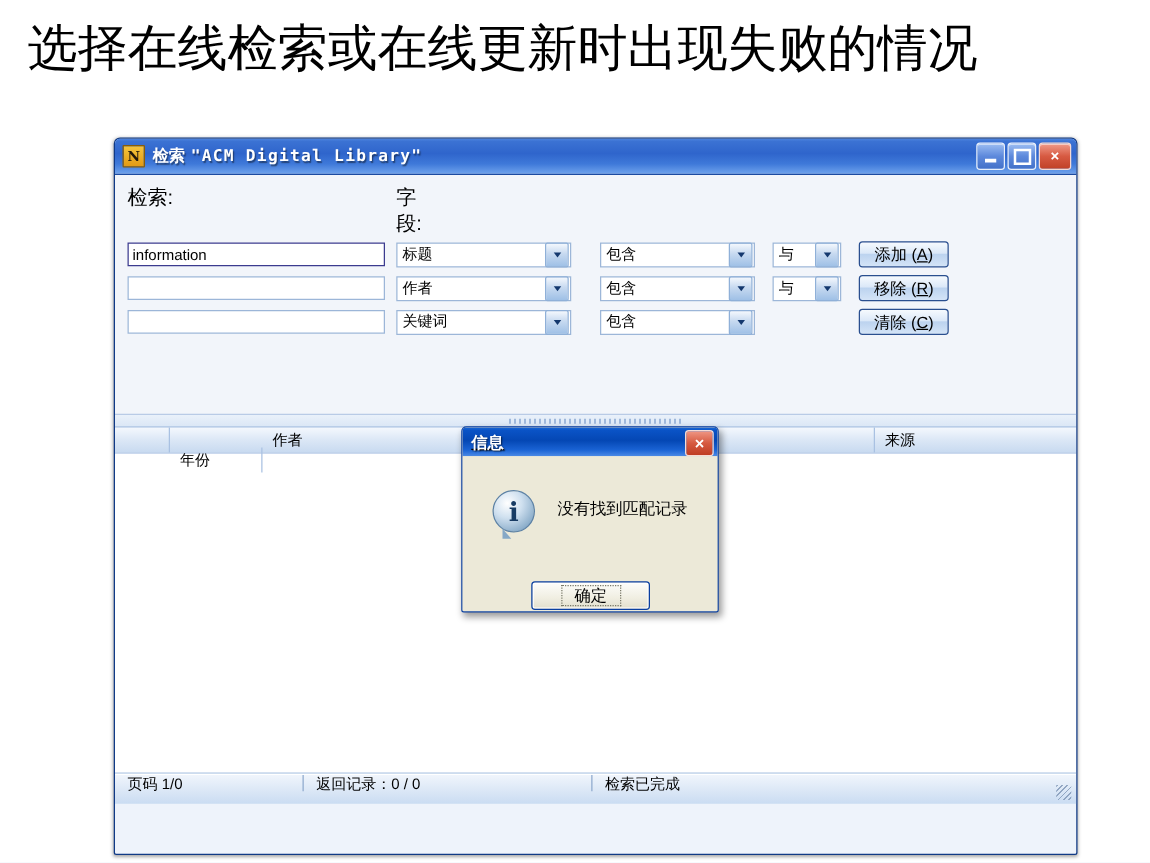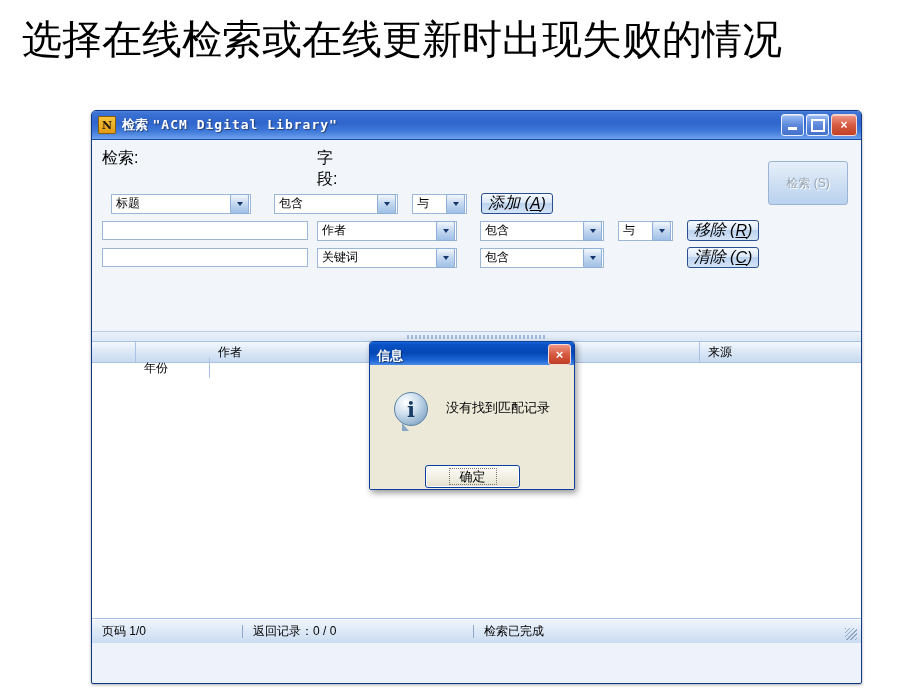--- a/index.html
+++ b/index.html
@@ -102,23 +102,22 @@
     width:0;height:0;border-left:3px solid transparent;border-right:3px solid transparent;
     border-top:4px solid #14386e;display:block;
   }
   .cb-field{width:140px;margin-left:9px;}
   .cb-match{width:124px;margin-left:23px;}
   .cb-logic{width:55px;margin-left:14px;}
   .xbtn{
     margin-left:14px;width:72px;height:21px;box-sizing:border-box;
     border:1px solid #2a4f8f;border-radius:3px;
     background:linear-gradient(to bottom,#f6fafe,#dbe8f8 45%,#bcd3ef 50%,#d4e4f7);
-    font-size:16px;color:#000;display:flex;align-items:center;justify-content:center;
+    font-size:13px;color:#000;display:flex;align-items:center;justify-content:center;
     font-family:"Liberation Sans","DejaVu Sans",sans-serif;
-    font-style:italic;
   }
   .xbtn u{text-decoration:underline;}
   .searchbtn{
     position:absolute;right:13px;top:21px;width:80px;height:44px;box-sizing:border-box;
     border:1px solid #9ab4d6;border-radius:3px;
     background:linear-gradient(to bottom,#e6eff9,#cfe0f3 50%,#b9d2ee);
     display:flex;align-items:center;justify-content:center;
     font-size:12px;color:#9aa6b5;text-shadow:1px 1px 0 #fff;
   }
   .spacer-logic{width:55px;margin-left:14px;}
@@ -225,21 +224,21 @@
 
   
   .res-list{
     height:255px;background:#fff;border-bottom:1px solid #a9c1e2;
   }
   
   .statusbar{
     height:24px;box-sizing:border-box;
     background:linear-gradient(to bottom,#f0f5fc,#dbe7f6 55%,#cadcf2);
     border-top:1px solid #ffffff;
-    display:flex;align-items:center;font-size:12px;color:#000;
+    display:flex;align-items:flex-start;font-size:12px;color:#000;
     position:relative;
   }
   .st-cell{padding:0 10px;height:14px;display:flex;align-items:center;}
   .st-sep{width:1px;height:13px;background:#8ea9cd;}
   .st-1{width:130px;}
   .st-2{width:210px;}
   .grip-corner{
     position:absolute;right:4px;bottom:3px;width:12px;height:12px;
     background:
       repeating-linear-gradient(135deg,#7f96b6 0 1px,transparent 1px 3px);
@@ -249,21 +248,21 @@
   .dialog{
     position:absolute;left:369px;top:341px;width:204px;height:147px;
     border:1px solid #0a3fa0;border-radius:4px 4px 2px 2px;
     background:#ece9d8;
     box-shadow:2px 3px 6px rgba(0,0,0,.4);
     overflow:hidden;
   }
   .dlg-title{
     height:23px;
     background:linear-gradient(to bottom,#1766d6 0%,#0a53c6 10%,#0447b4 45%,#1a63d4 78%,#4b8ae6 100%);
-    display:flex;align-items:flex-end;padding:0 3px 0 7px;position:relative;
+    display:flex;align-items:center;padding:0 3px 0 7px;position:relative;text-decoration:underline;
   }
   .dlg-title-text{
     color:#fff;font-size:13px;font-weight:bold;
     font-family:"DejaVu Sans","Liberation Sans",sans-serif;
     text-shadow:1px 1px 1px rgba(0,0,0,.5);
   }
   .dlg-close{
     position:absolute;right:3px;top:2px;width:21px;height:19px;
     border:1px solid #f6dcd4;border-radius:3px;
     background:linear-gradient(to bottom,#ef9683,#d65a41 50%,#bf3d24);
@@ -329,20 +328,21 @@
   </div>
 
   <div class="form-panel">
 
     <div class="labels-row">
       <div class="lbl-search">检索:</div>
       <div class="lbl-field">字段:</div>
     </div>
 
     <div class="row">
+      <input class="txtbox focused" value="information" style="">
       <div class="combo cb-field">
         <span class="cb-text">标题</span>
         <span class="cb-arrow">
             <i></i>
           </span>
       </div>
       <div class="combo cb-match">
         <span class="cb-text">包含</span>
         <span class="cb-arrow">
             <i></i>
@@ -403,21 +403,20 @@
           </span>
       </div>
       <div class="spacer-logic"></div>
       <div class="xbtn">
           <span>清除 (</span>
           <u>C</u>
           <span>)</span>
         </div>
     </div>
 
-    <div class="searchbtn">检索 (S)</div>
   </div>
 
   <div class="splitter">
     <div class="grip"></div>
   </div>
 
 
   <div class="col-head">
     <div class="cell col-0"></div>
     <div class="cell col-1">年份</div>

